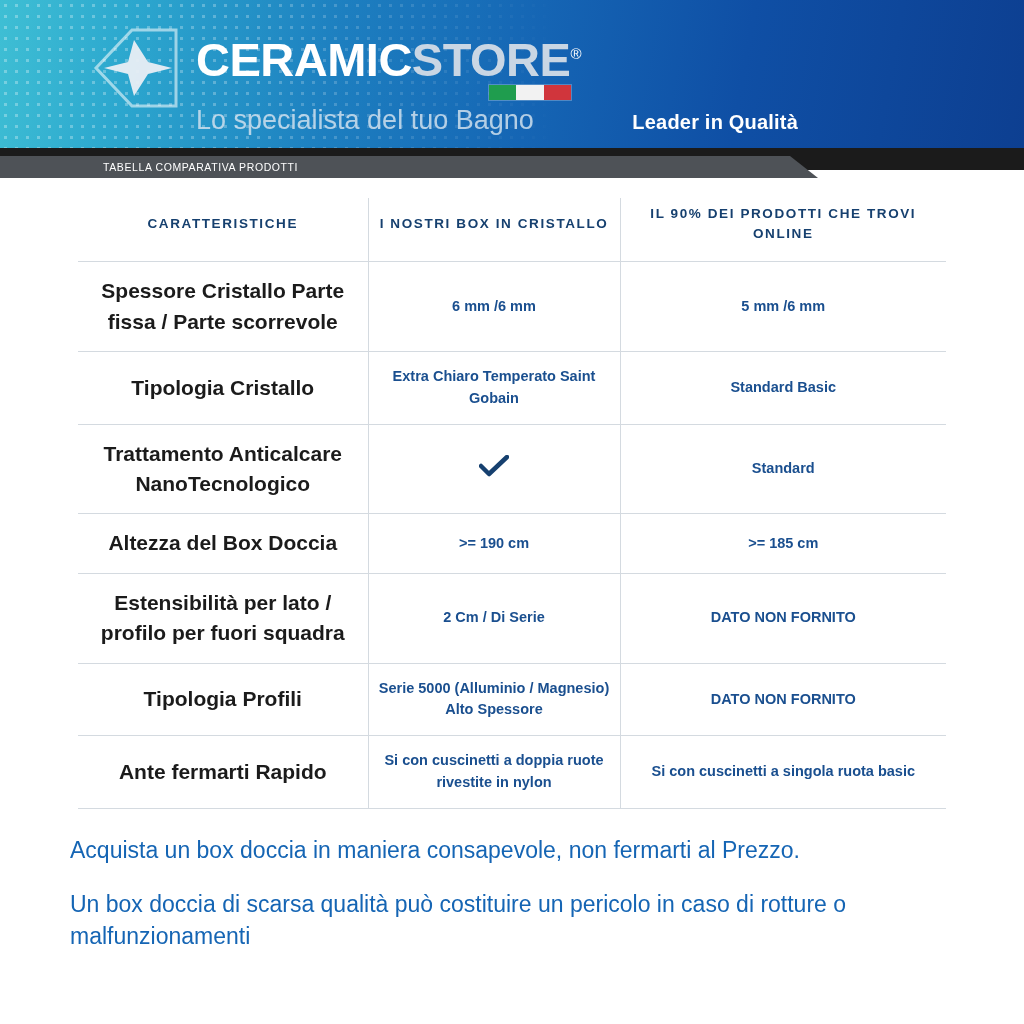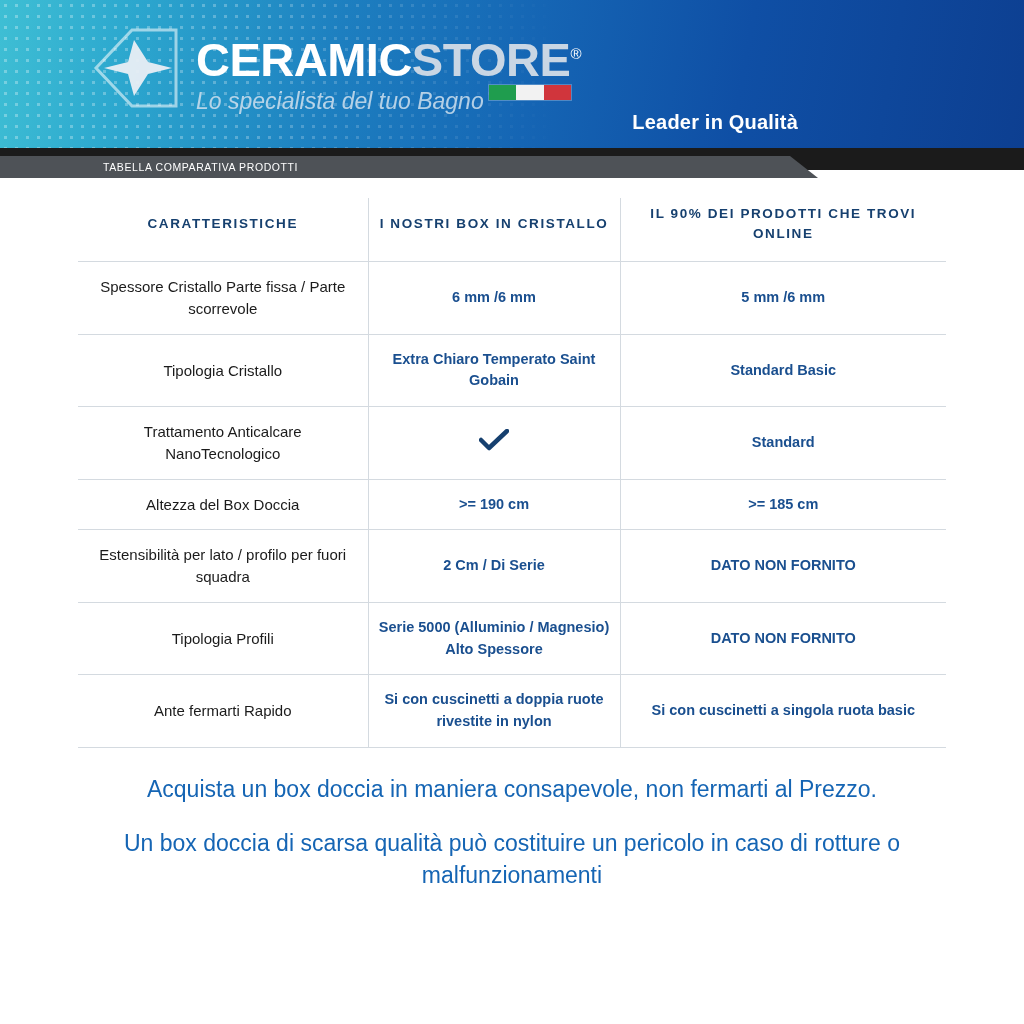--- a/index.html
+++ b/index.html
@@ -45,24 +45,23 @@
   }
   .brand-main .b1 { color: #ffffff; }
   .brand-main .b2 { color: #c9d6e4; }
   .brand-reg {
     color: #ffffff;
     font-size: 15px;
     vertical-align: super;
     font-weight: normal;
   }
   .brand-sub {
-    margin-top: 7px;
-    font-size: 23px;
+    margin-top: 24px;
+    font-size: 27px;
     color: #cfe0ee;
-    font-style: italic;
     opacity: 0.85;
   }
   .flag {
     position: absolute;
     left: 488px; top: 84px;
     width: 84px; height: 17px;
     display: flex;
     border: 1px solid rgba(255,255,255,0.25);
   }
   .flag span { flex: 1 1 33.33%; }
@@ -131,22 +130,22 @@
     line-height: 1.45;
     padding-bottom: 18px;
     padding-top: 6px;
   }
   table.compare th.c-sep,
   table.compare td.c-sep {
     border-left: 1px solid #d4dae0;
   }
   td.feature {
     color: #1b1b1b;
-    font-size: 15px;
-    font-weight: normal;
+    font-size: 21px;
+    font-weight: bold;
     line-height: 1.45;
   }
   td.val {
     color: #1a4f8f;
     font-size: 14.5px;
     font-weight: bold;
     line-height: 1.5;
   }
   tr.last td { border-bottom: none; }
   .rule-bottom {
@@ -158,21 +157,21 @@
   .check {
     display: inline-block;
     width: 30px;
     height: 22px;
   }
 
   
   .footer-msg {
     width: 1024px;
     padding: 26px 70px 0 70px;
-    text-align: center;
+    text-align: left;
     color: #1565b4;
   }
   .footer-line1 {
     font-size: 23px;
     line-height: 1.35;
     margin-bottom: 22px;
   }
   .footer-line2 {
     font-size: 23px;
     line-height: 1.4;

